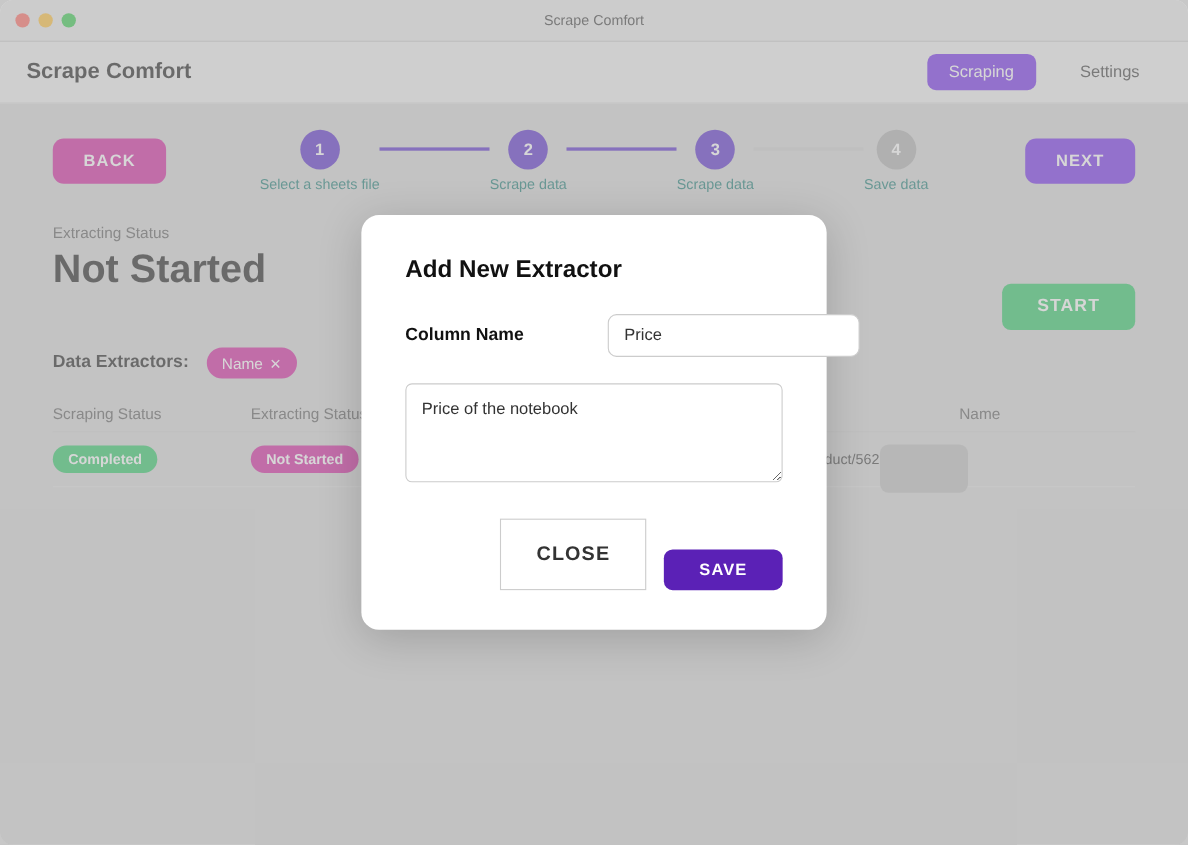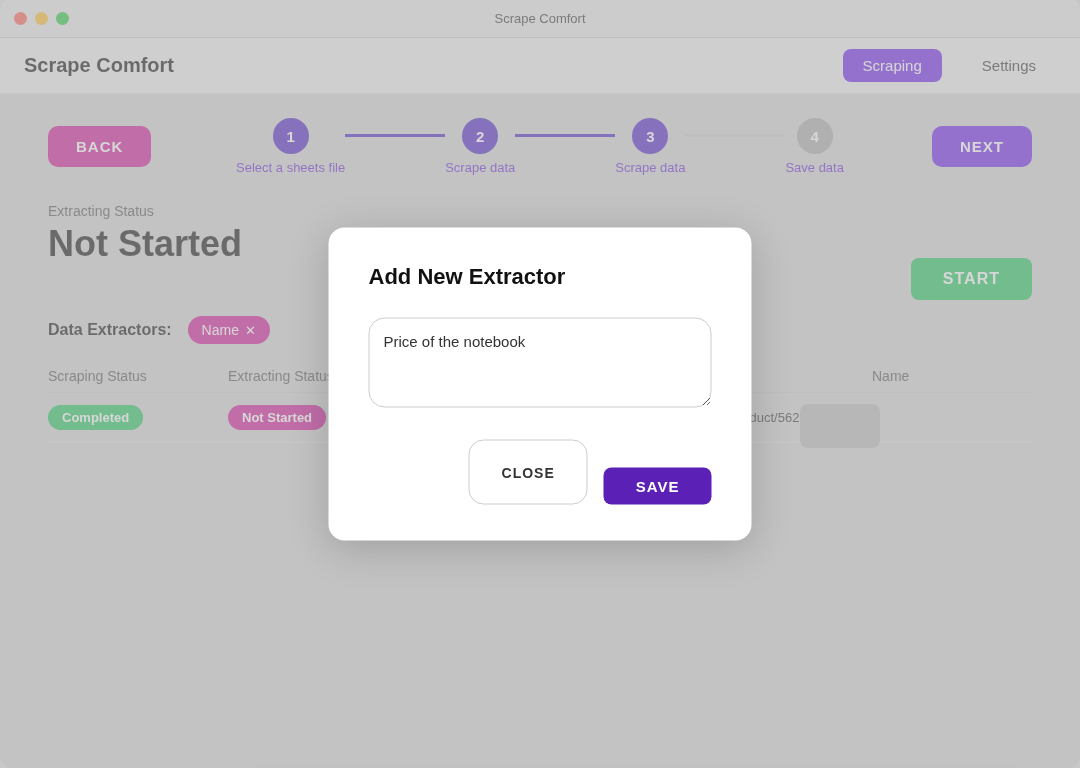--- a/index.html
+++ b/index.html
@@ -153,21 +153,21 @@
     .step-circle-active {
       background: #4f1fc8;
       color: white;
     }
     .step-circle-inactive {
       background: #aaa;
       color: white;
     }
     .step-label {
       font-size: 13px;
-      color: #6d28d9;
+      color: #0f766e;
       margin-top: 6px;
       white-space: nowrap;
     }
     .step-line {
       width: 100px;
       height: 3px;
       margin-bottom: 22px;
     }
     .step-line-active { background: #4f1fc8; }
     .step-line-inactive { background: #ccc; }
@@ -338,42 +338,42 @@
     }
     .form-label-top {
       font-size: 16px;
       font-weight: 700;
       color: #111;
       margin-bottom: 12px;
     }
     .form-textarea {
       width: 100%;
       border: 1.5px solid #ccc;
-      border-radius: 16px;
+      border-radius: 6px;
       padding: 14px;
       font-size: 15px;
       color: #333;
       height: 90px;
       resize: vertical;
       outline: none;
       font-family: inherit;
     }
     .modal-actions {
       display: flex;
       justify-content: flex-end;
       gap: 16px;
       margin-top: 28px;
     }
     .close-btn {
       background: white;
       color: #333;
       border: 1.5px solid #ccc;
-      border-radius: 15px;
+      border-radius: 0;
       padding: 10px 32px;
-      font-size: 14px;
+      font-size: 18px;
       font-weight: 600;
       cursor: pointer;
       letter-spacing: 1px;
     }
     .save-btn {
       background: #5b21b6;
       color: white;
       border: none;
       border-radius: 8px;
       padding: 10px 32px;
@@ -481,20 +481,24 @@
       <span class="link-text">https://webscraper.io/test-sites/e-commerce/allinone/product/562</span>
       <span></span>
     </div>
   </div>
 
   <div class="overlay"></div>
 
   <div class="modal">
     <div class="modal-title">Add New Extractor</div>
 
+    <div class="form-row">
+      <label class="form-label">Column Name</label>
+      <input class="form-input" type="text" value="Price" style="">
+    </div>
 
     <div>
       <textarea class="form-textarea" style="">Price of the notebook</textarea>
     </div>
 
     <div class="modal-actions">
       <button class="close-btn">CLOSE</button>
       <button class="save-btn">SAVE</button>
     </div>
   </div>

